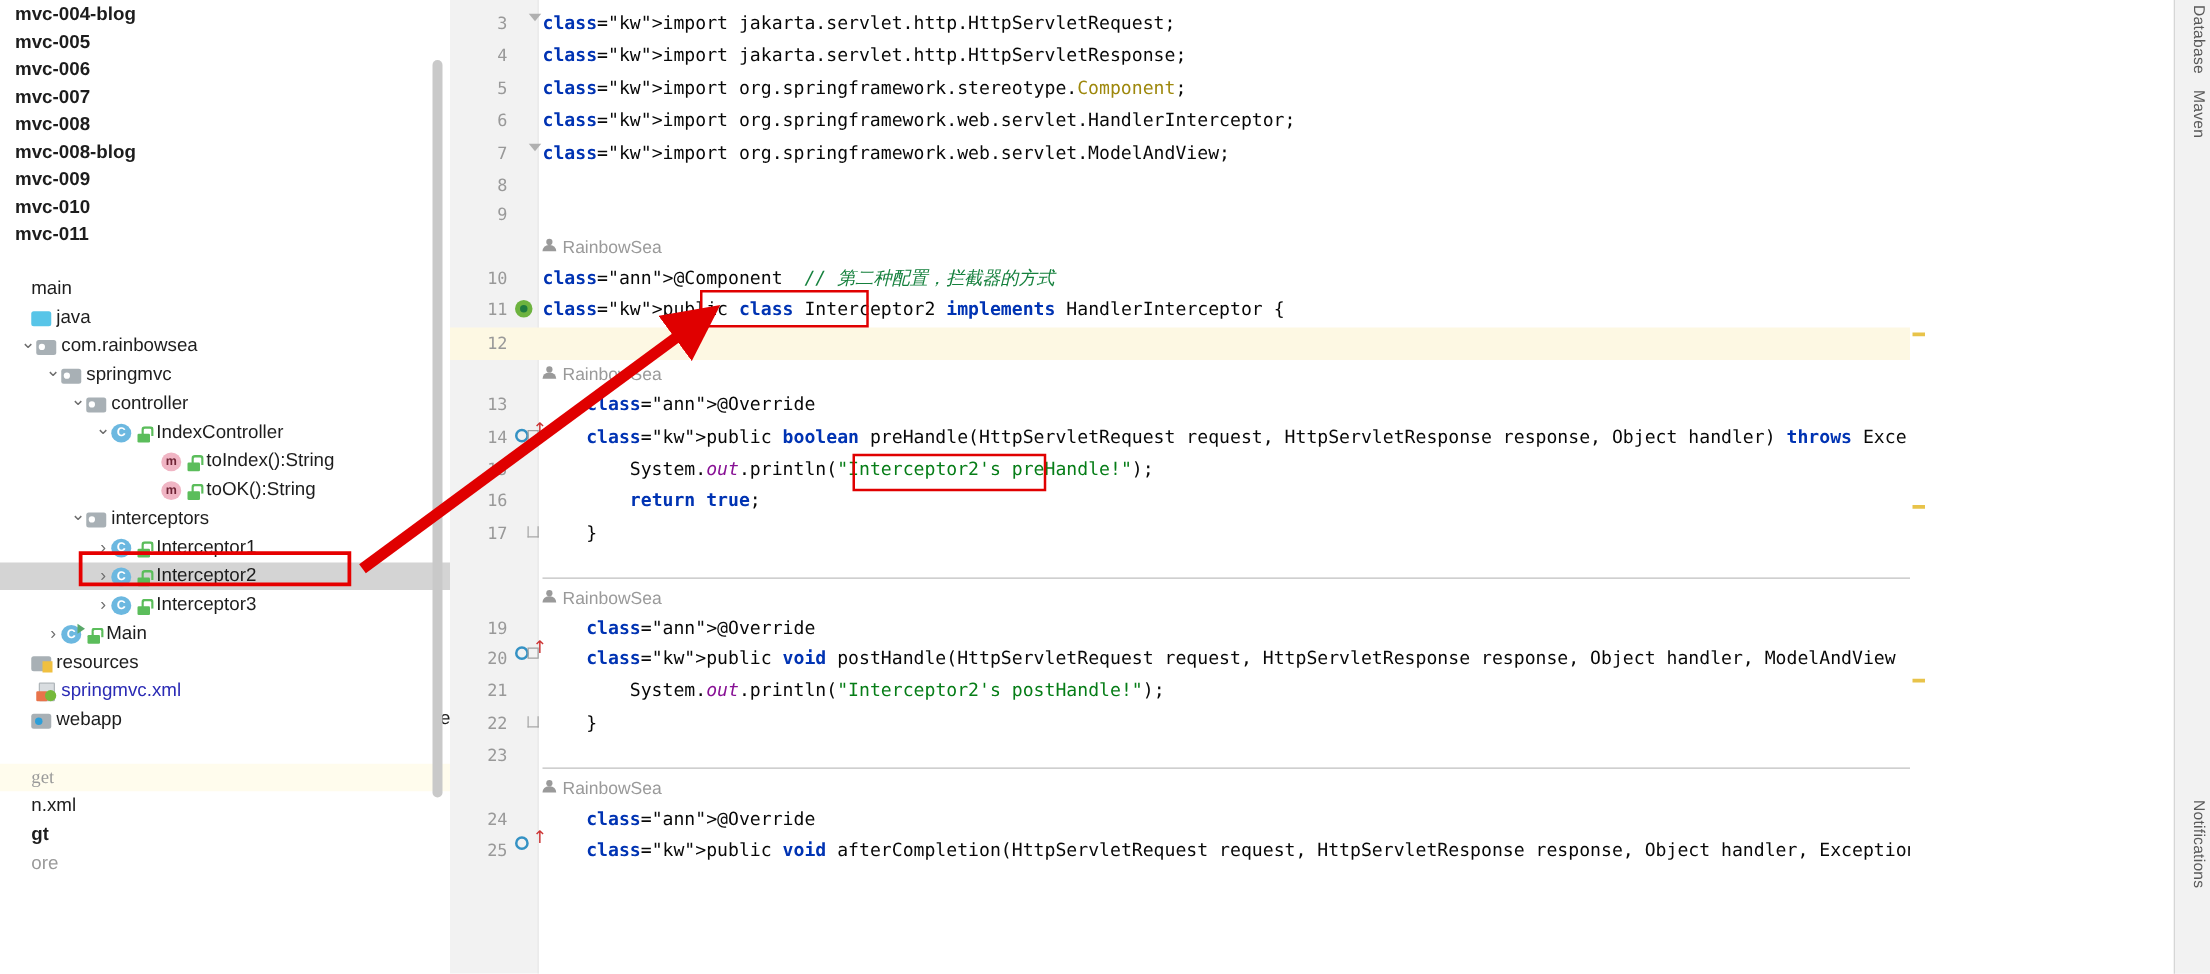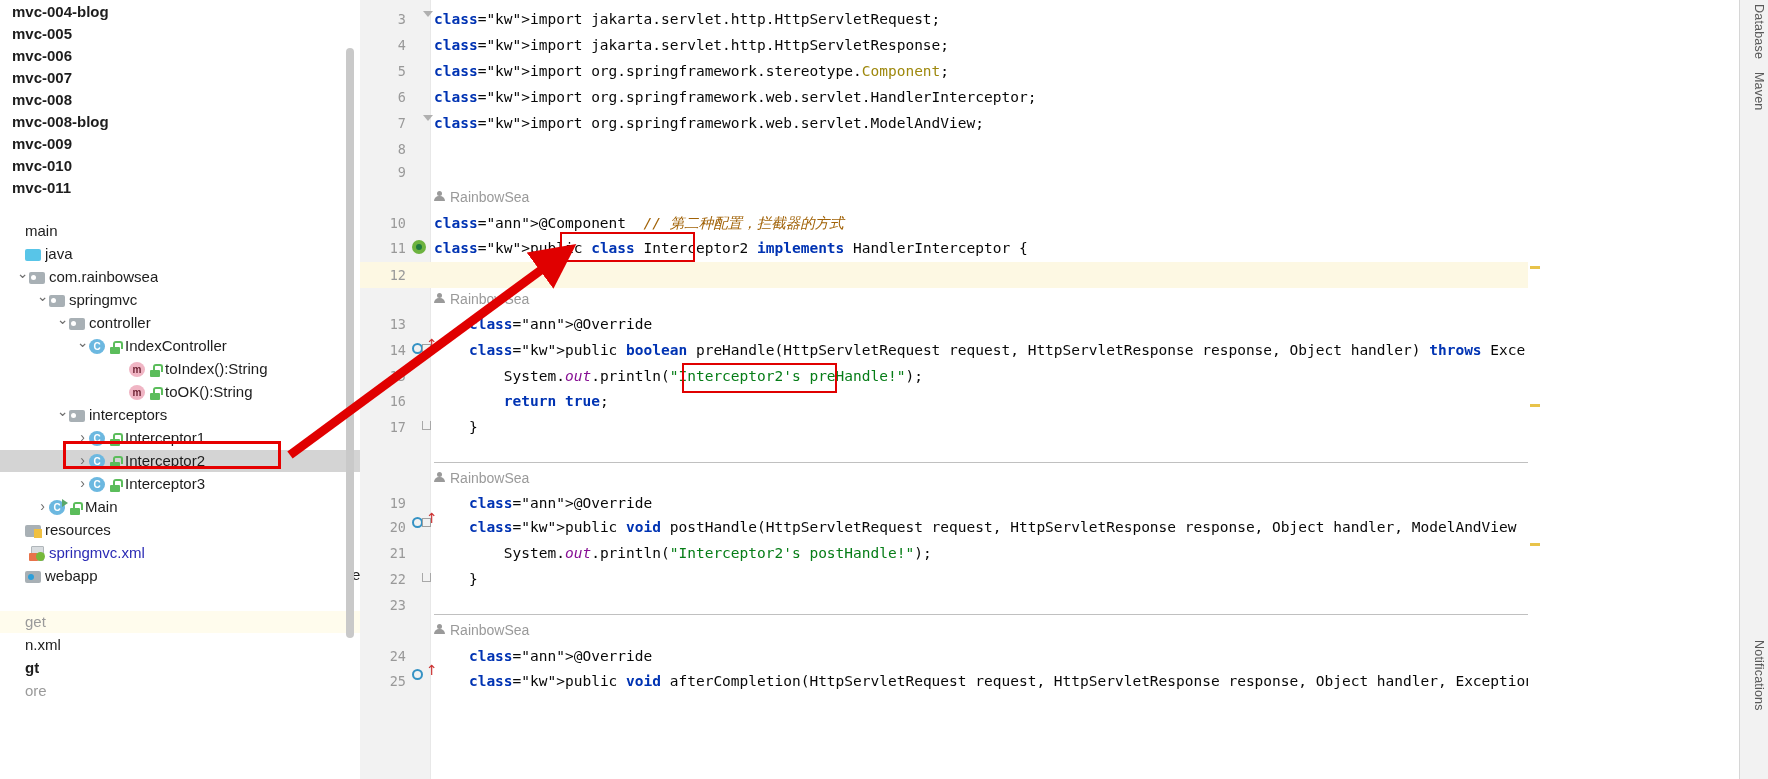--- a/index.html
+++ b/index.html
@@ -37,21 +37,21 @@
     position: relative;
     height: 22px;
     line-height: 22px;
     white-space: nowrap;
     display: flex;
     align-items: center;
     padding-left: 12px;
   }
   .tree-row.bold { font-weight: bold; }
   .tree-row.selected { background: #d4d4d4; }
-  .tree-row.yellowish { background: #fffced; }
+  .tree-row.yellowish { background: #fffced; font-family: Liberation Serif, serif; }
   .tree-label { overflow: hidden; }
   .tree-label.xmlfile { color: #2b2bb5; }
   .tree-label.dim { color: #9a9a9a; }
 
   .arrow {
     display: inline-block;
     width: 13px;
     min-width: 13px;
     text-align: center;
     color: #6e6e6e;
@@ -302,21 +302,21 @@
     position: absolute;
     left: 74px;
     width: 1106px;
     height: 1px;
     background: #c0c0c0;
   }
 
   
   .kw   { color: #0033b3; font-weight: bold; }
   .ann  { color: #9e880d; }
-  .cmt  { color: #a16207; font-style: italic; }
+  .cmt  { color: #15803d; font-style: italic; }
   .str  { color: #067d17; }
   .fld  { color: #871094; font-style: italic; }
 
   
   .gm {
     position: absolute;
     font-size: 11px;
   }
   .gm-ovr {
     width: 11px; height: 11px;

